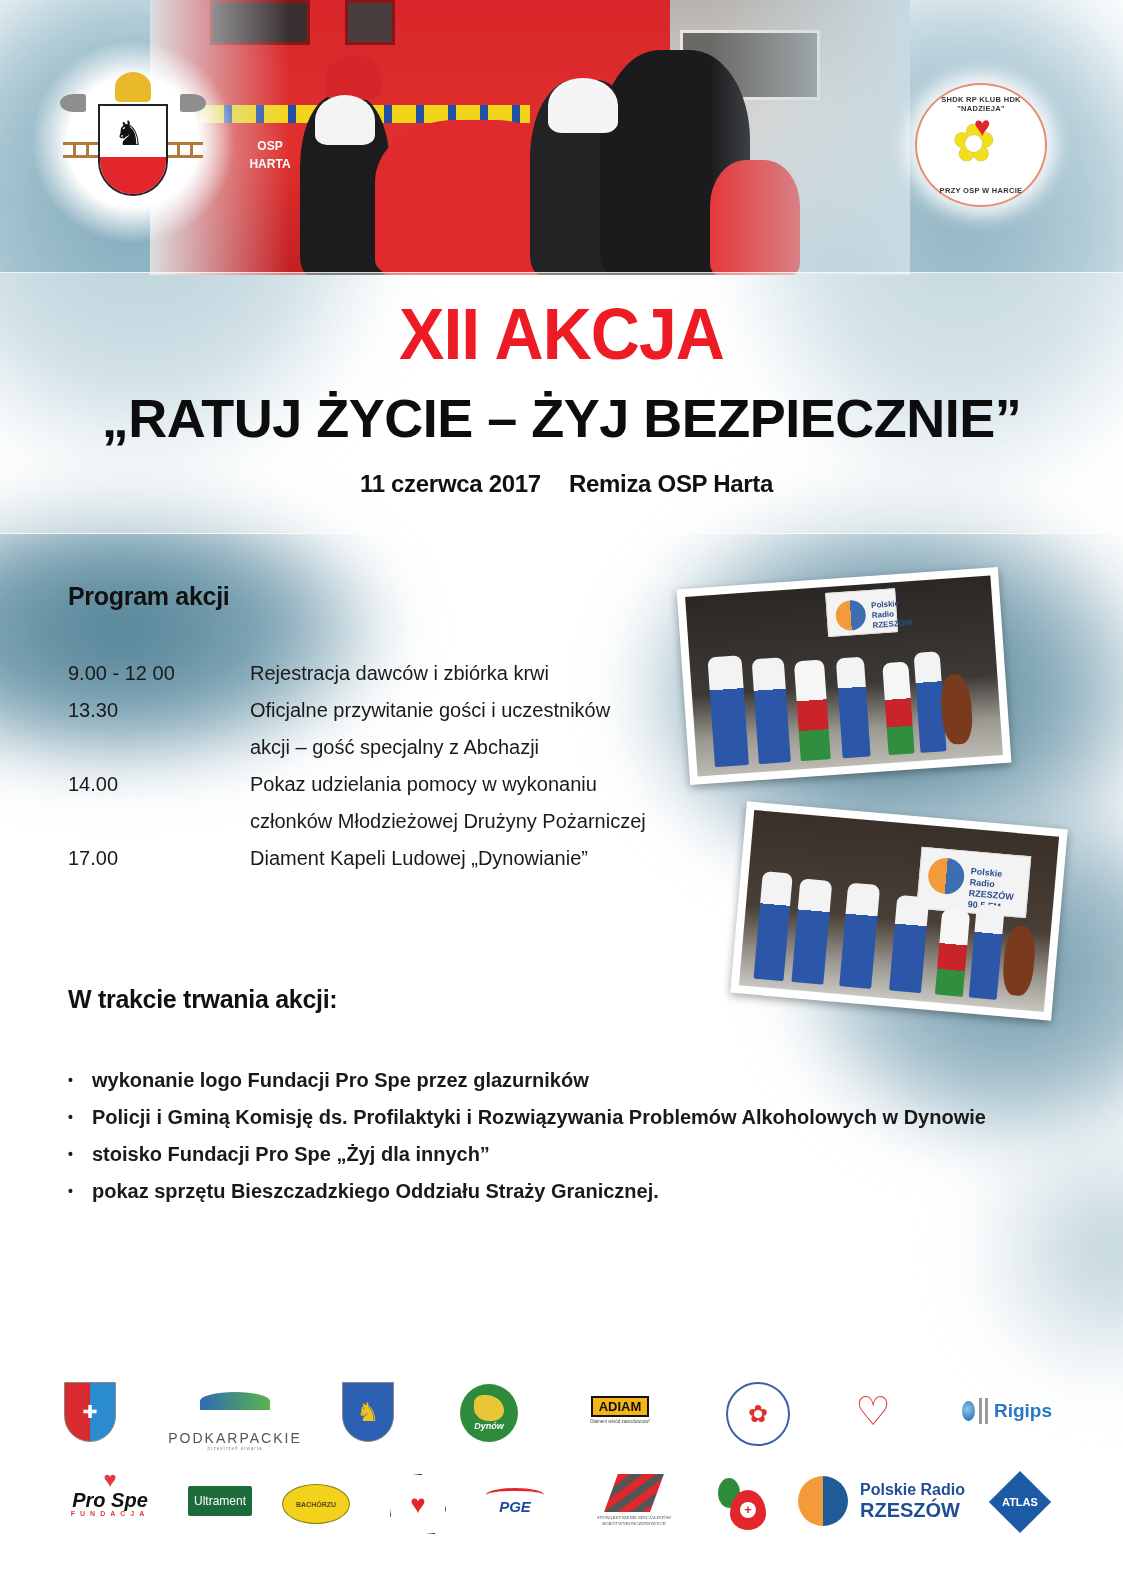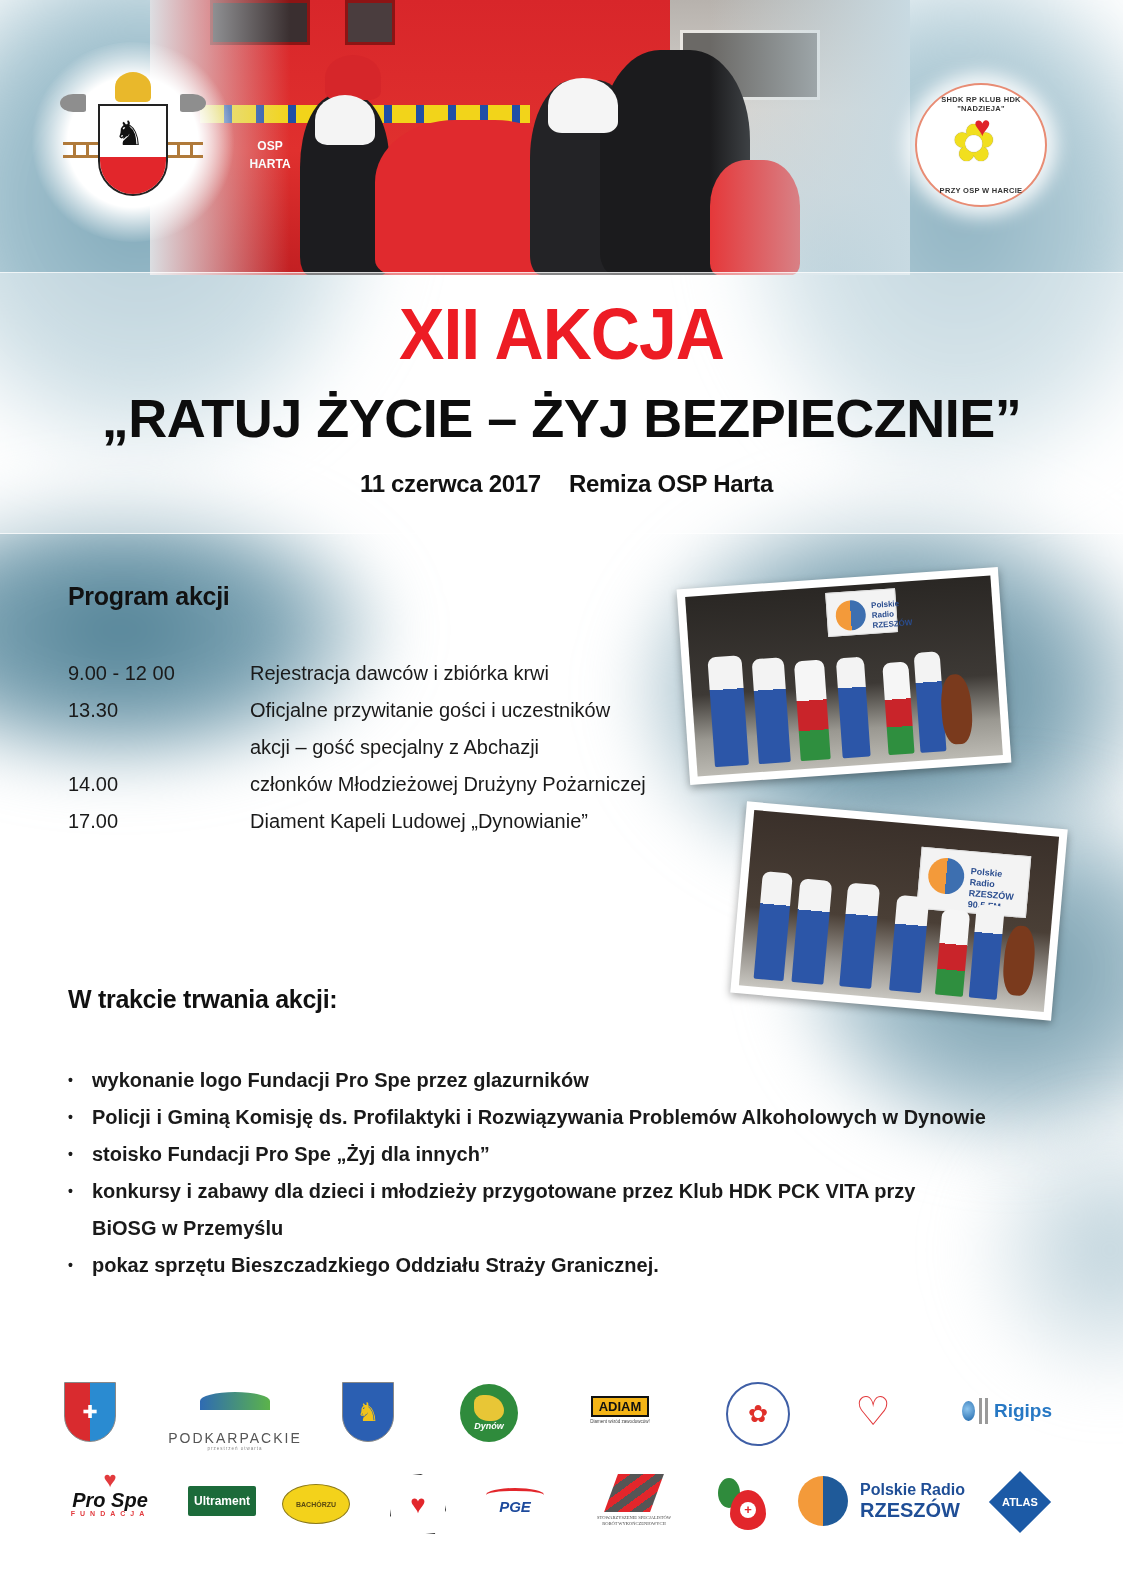--- a/index.html
+++ b/index.html
@@ -125,21 +125,21 @@
   .poppy { width: 64px; height: 64px; border-radius: 50%; border: 2px solid #3f5fa6; background: #fff; }
   .poppy .f { font-size: 24px; color: #e0302a; }
   .k-heart { font-size: 40px; color: #e23a3d; font-weight: bold; }
   .rigips { font-weight: bold; font-size: 19px; color: #2778c4; }
   .rigips .globe { width: 20px; height: 20px; border-radius: 50%; background: radial-gradient(circle at 40% 40%, #8cc4ee, #1c64a8); margin-right: 4px; }
   .rigips .bars { width: 18px; height: 26px; background: repeating-linear-gradient(90deg, #9a9a9a 0 3px, transparent 3px 6px); margin-right: 4px; }
   .prospe { flex-direction: column; }
   .prospe .h { color: #e23a3d; font-size: 22px; line-height: 20px; }
   .prospe .n { font-weight: 900; font-style: italic; font-size: 20px; color: #111; line-height: 20px; }
   .prospe .f { color: #e23a3d; font-size: 7px; letter-spacing: 5px; font-weight: bold; }
-  .ultra { background: #1c6b3a; color: #fff; font-weight: bold; font-size: 12px; padding: 8px 6px; border-radius: 2px; }
+  .ultra { background: #1c6b3a; color: #fff; font-weight: normal; font-size: 12px; padding: 8px 6px; border-radius: 2px; }
   .bach { width: 68px; height: 40px; border-radius: 50%; background: #f3d21b; border: 1px solid #8c7a1a; font-size: 7px; font-weight: bold; color: #5a4a10; }
   .shdk { width: 56px; height: 60px; border: 1.5px solid #333; background: #fff; clip-path: polygon(10% 5%, 55% 0, 90% 15%, 100% 60%, 80% 100%, 30% 95%, 0 70%); }
   .shdk .hr { color: #e2262b; font-size: 26px; }
   .pge { flex-direction: column; }
   .pge .arc { width: 58px; height: 14px; border-top: 3px solid #e2262b; border-radius: 50% 50% 0 0; }
   .pge .t { font-style: italic; font-weight: bold; font-size: 15px; color: #1d4a9c; margin-top: -4px; }
   .sowp { flex-direction: column; }
   .sowp .tiles { width: 46px; height: 38px; background: repeating-linear-gradient(135deg, #e2262b 0 9px, #555 9px 18px); transform: skewX(-20deg); }
   .sowp .t { font-family: "Liberation Serif", serif; font-size: 4.5px; color: #444; text-align: center; margin-top: 3px; line-height: 6px; }
   .vita { width: 56px; height: 60px; }
@@ -223,20 +223,21 @@
   <div class="prog-row">
     <div class="time">13.30</div>
     <div class="desc">
       <div>Oficjalne przywitanie gości i uczestników</div>
       <div>akcji – gość specjalny z Abchazji</div>
     </div>
   </div>
   <div class="prog-row">
     <div class="time">14.00</div>
     <div class="desc">
+      <div>Pokaz udzielania pomocy w wykonaniu</div>
       <div>członków Młodzieżowej Drużyny Pożarniczej</div>
     </div>
   </div>
   <div class="prog-row">
     <div class="time">17.00</div>
     <div class="desc">
         <div>Diament Kapeli Ludowej „Dynowianie”</div>
       </div>
   </div>
 </div>
@@ -285,24 +286,20 @@
   <li>
       <div>wykonanie logo Fundacji Pro Spe przez glazurników</div>
     </li>
   <li>
       <div>Policji i Gminą Komisję ds. Profilaktyki i Rozwiązywania Problemów Alkoholowych w Dynowie</div>
     </li>
   <li>
       <div>stoisko Fundacji Pro Spe „Żyj dla innych”</div>
     </li>
   <li>
-      <div>konkursy i zabawy dla dzieci i młodzieży przygotowane przez Klub HDK PCK VITA przy</div>
-      <div>BiOSG w Przemyślu</div>
-    </li>
-  <li>
       <div>pokaz sprzętu Bieszczadzkiego Oddziału Straży Granicznej.</div>
     </li>
 </ul>
 
 <div class="sponsors">
   <div class="sp-row">
     <div class="sp coa coa1" style="left:24px;top:4px;">
         <span class="cross">✚</span>
       </div>
     <div class="sp podk" style="left:140px;top:14px;width:110px;">

